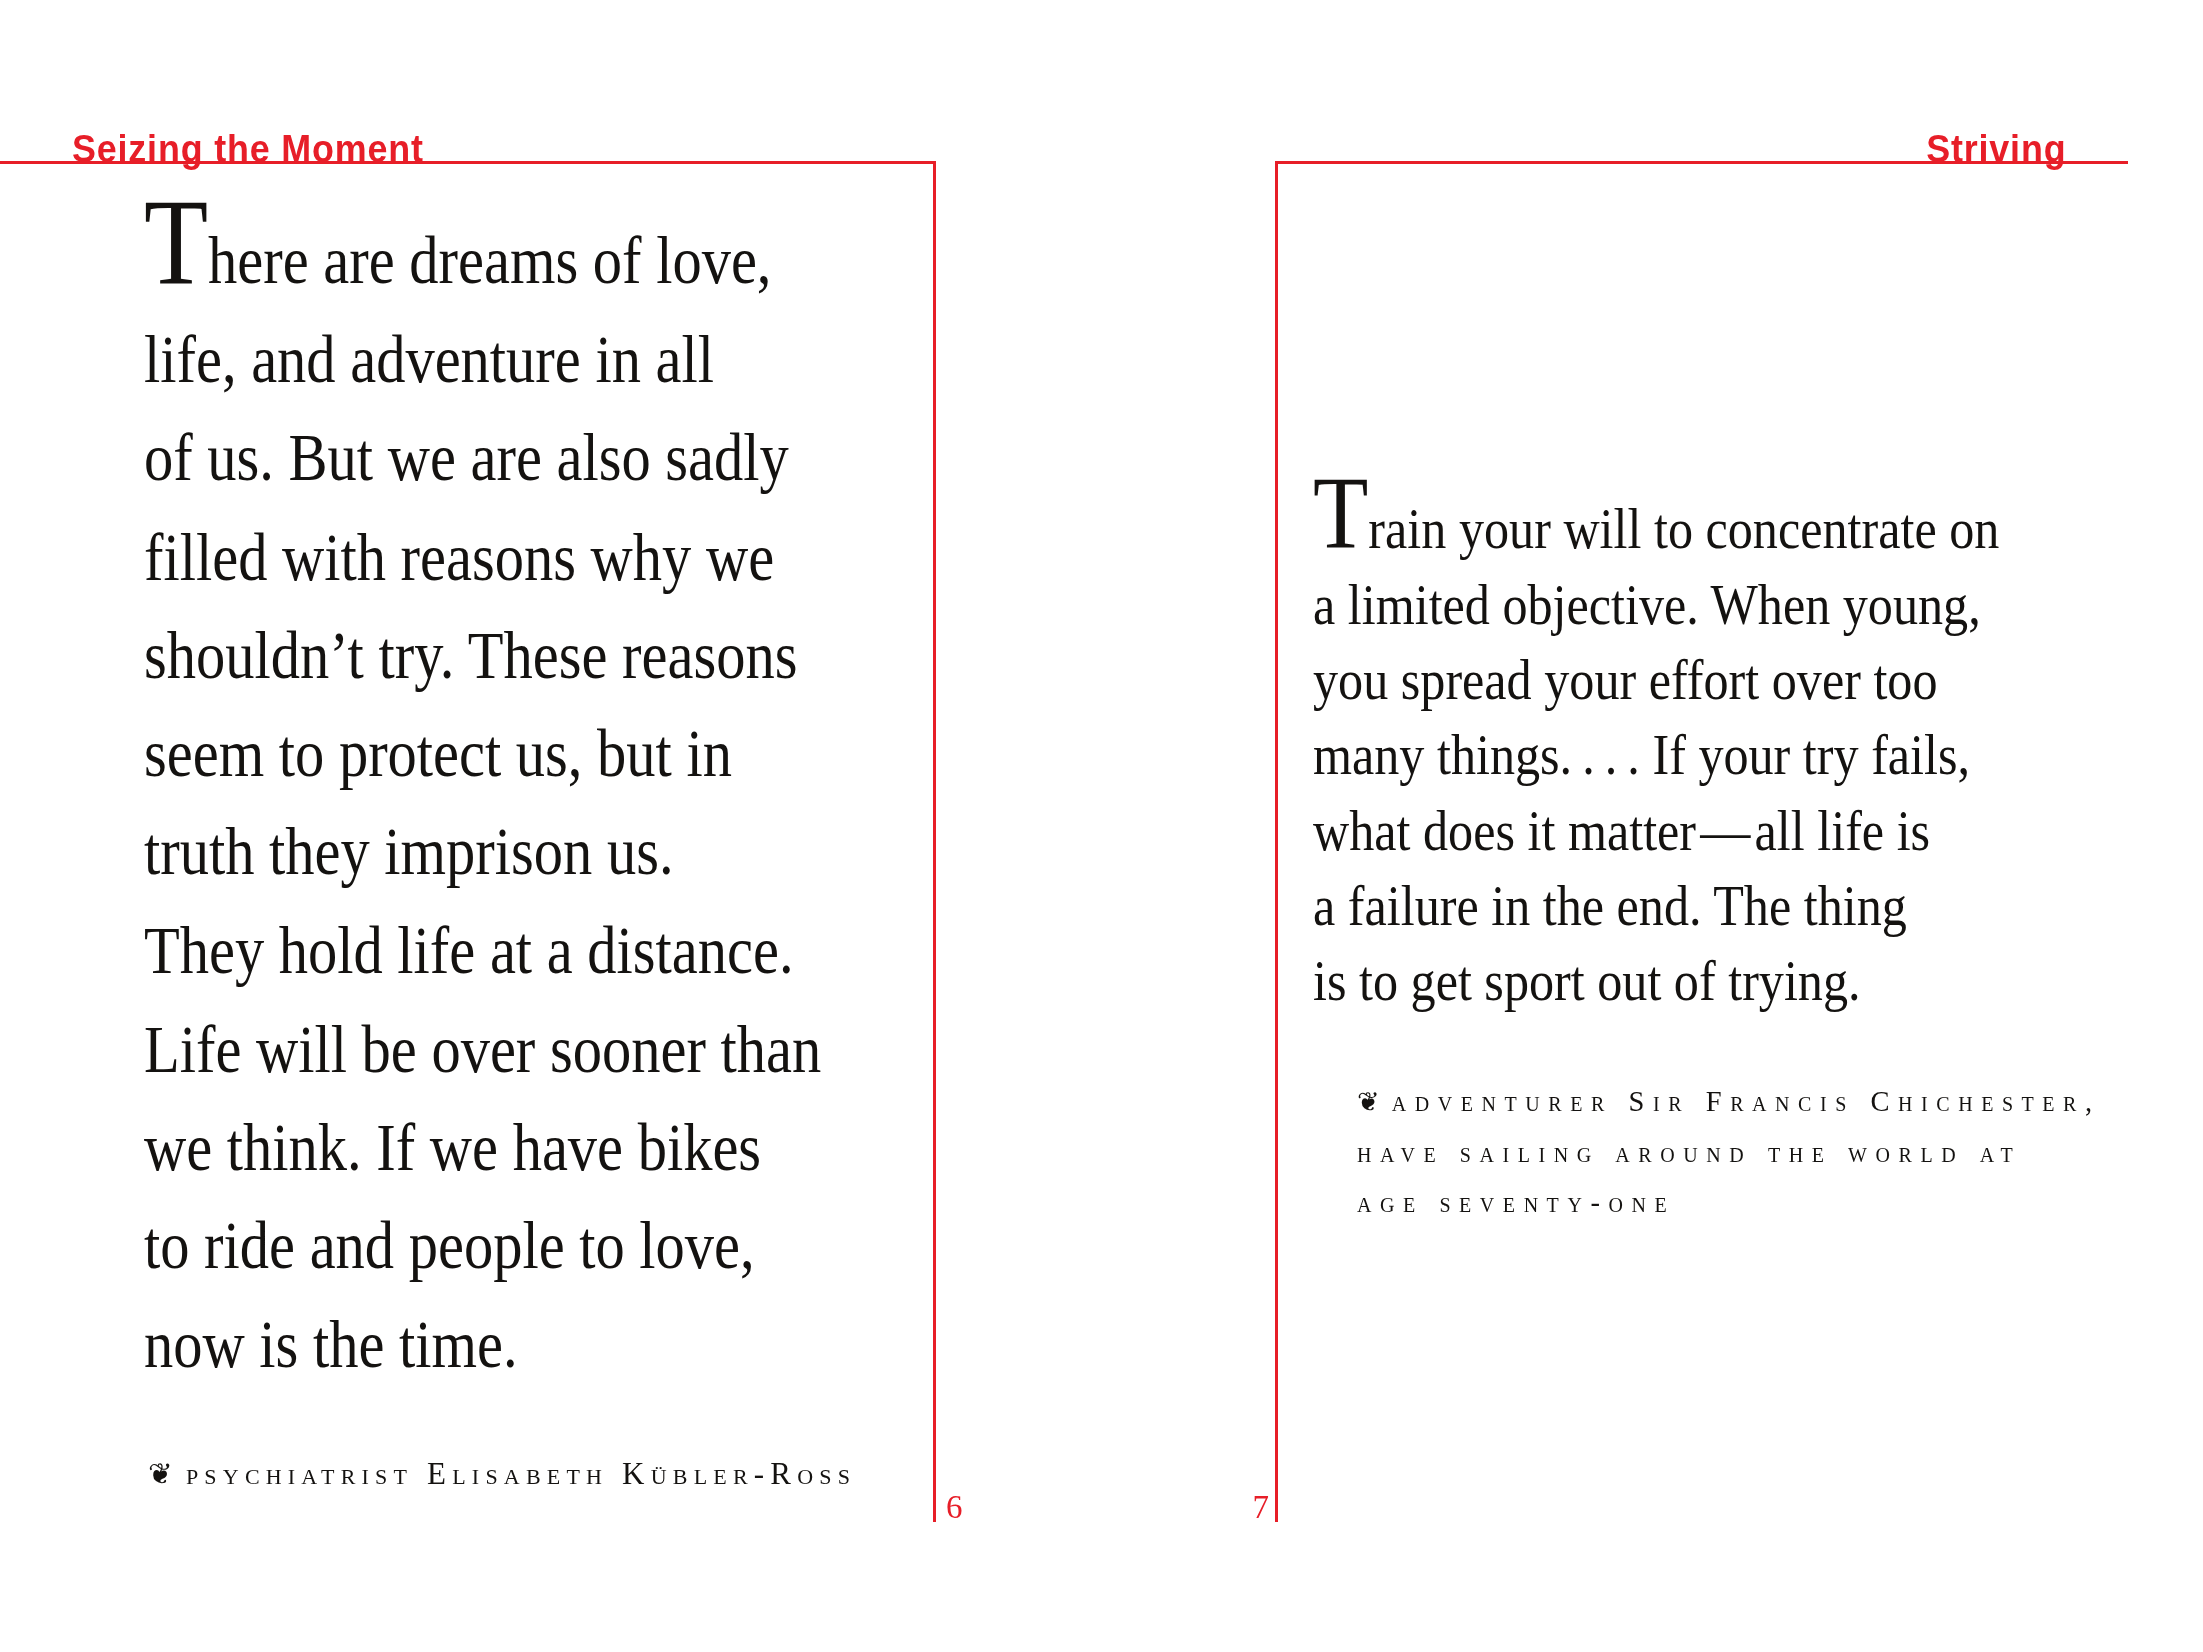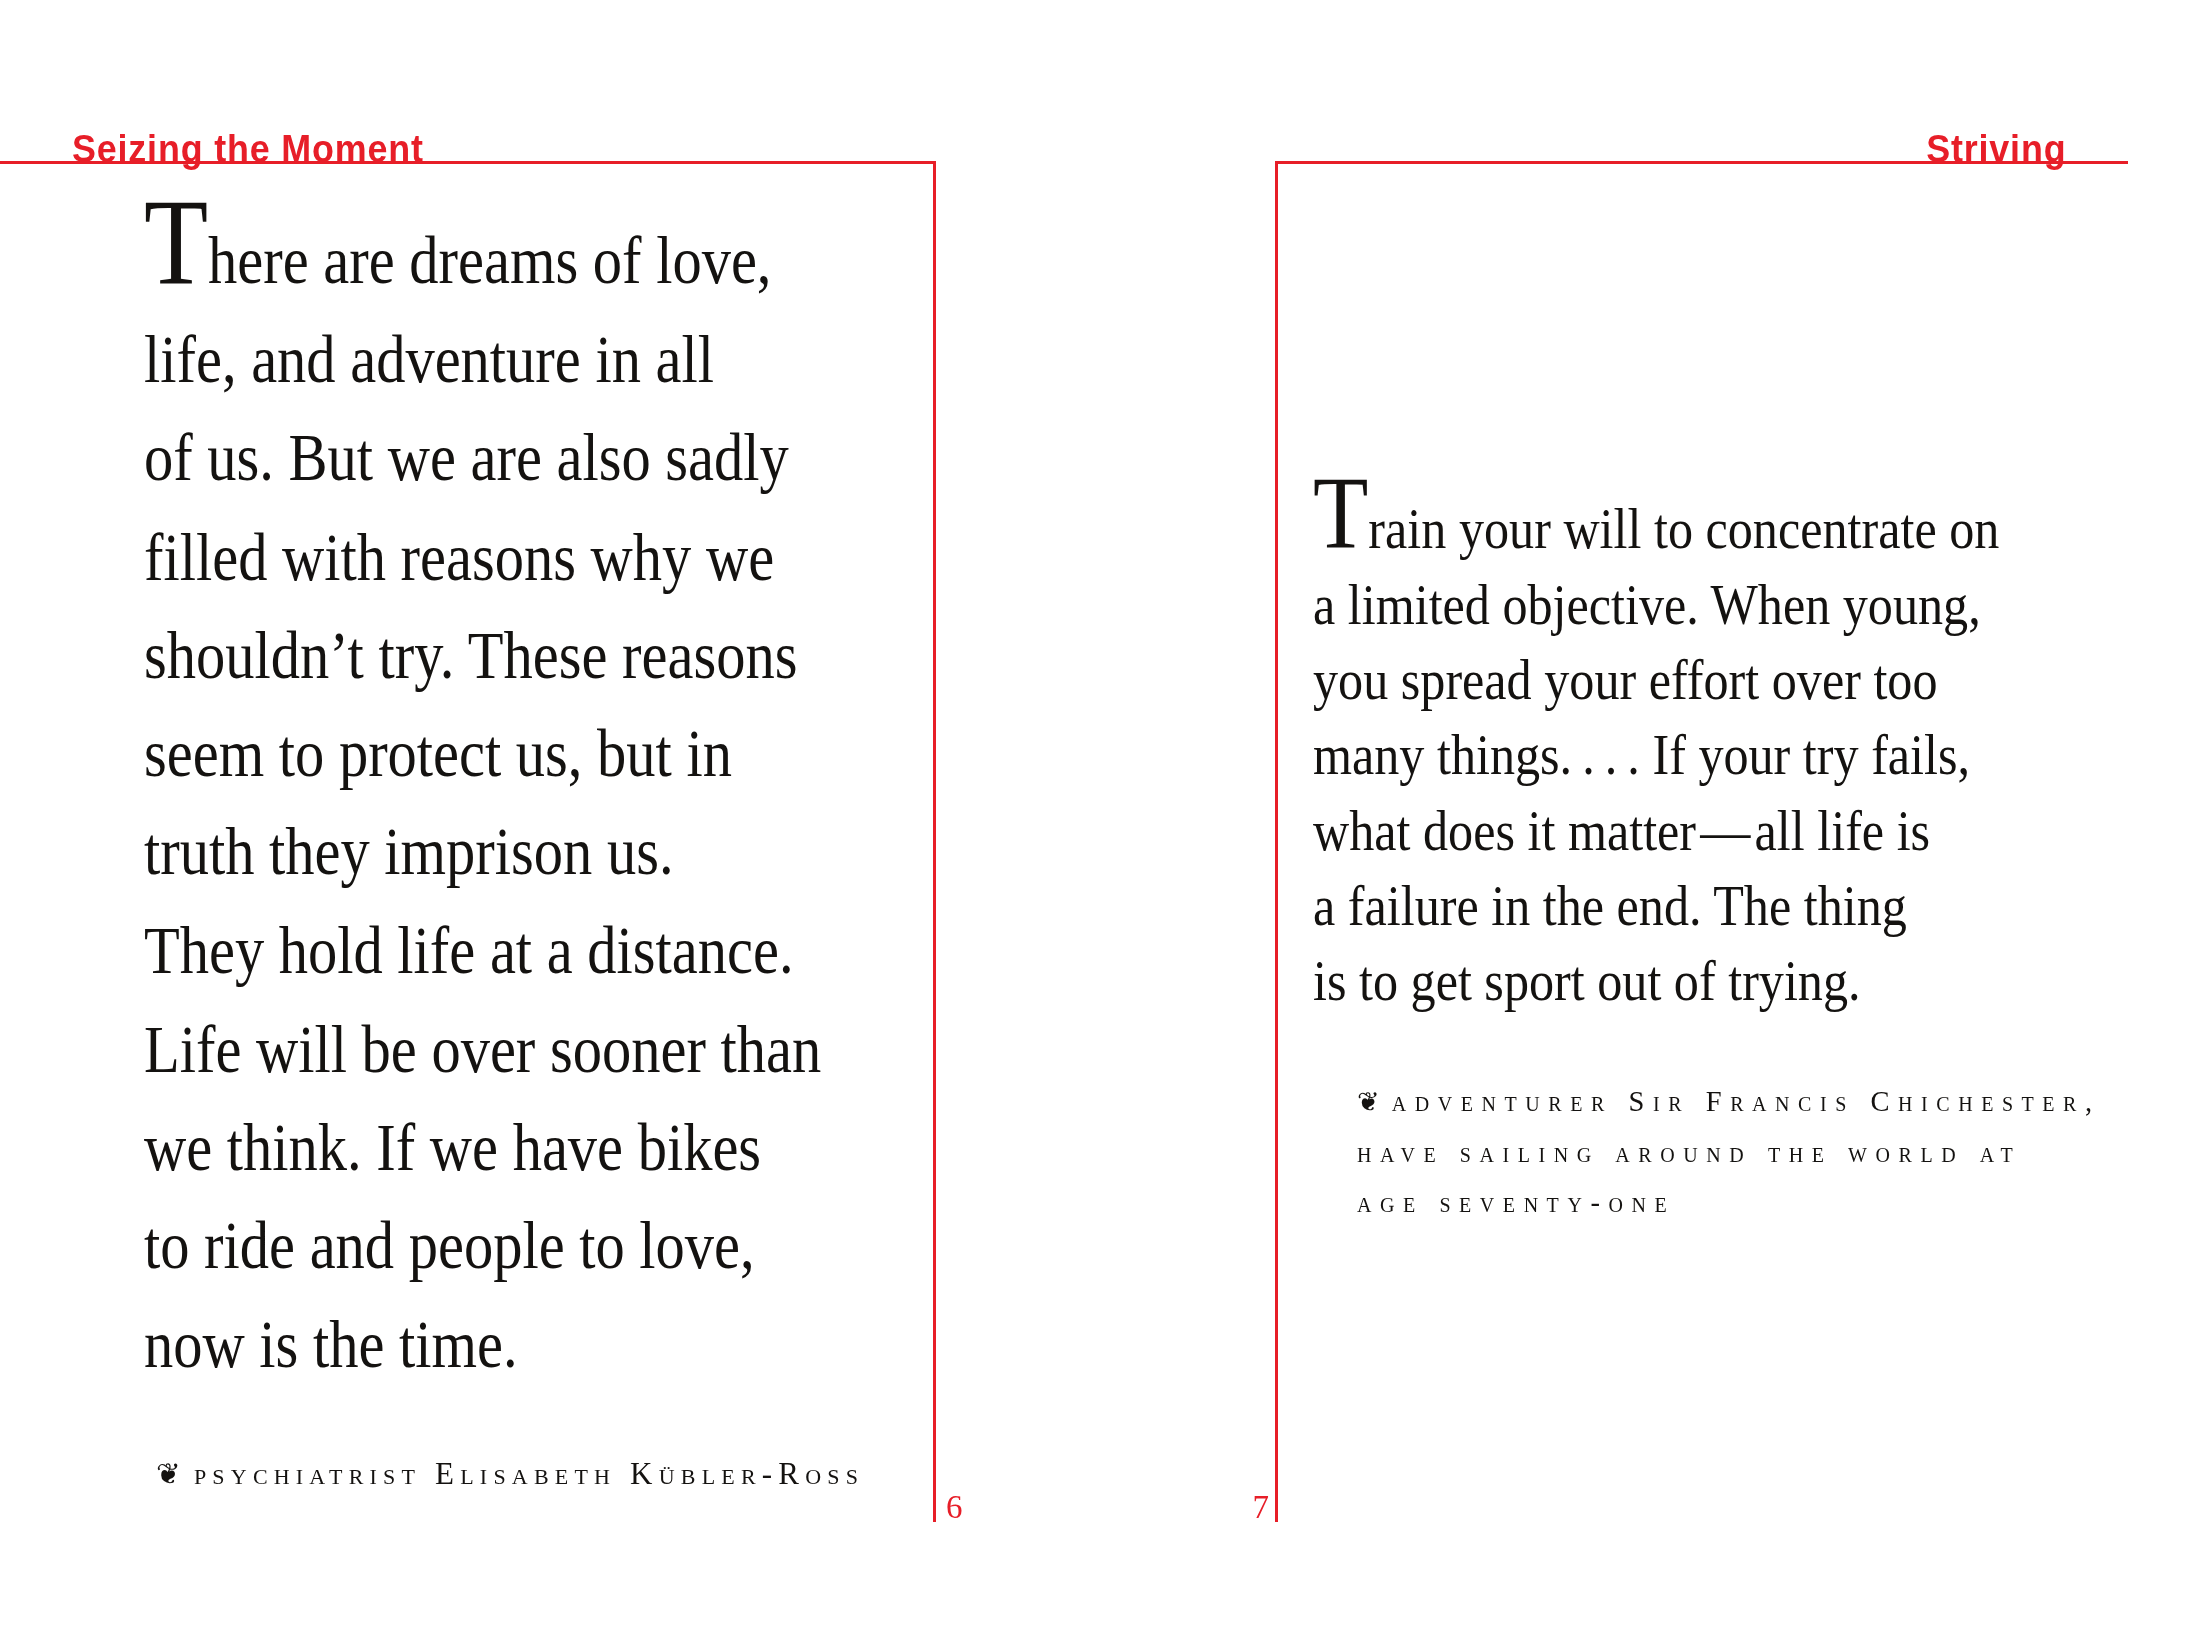--- a/index.html
+++ b/index.html
@@ -47,21 +47,21 @@
   .rq .dropcap { font-size: 103px; }
 
   
   .attr-line {
     position: absolute;
     font-variant: small-caps;
     line-height: 1;
     white-space: nowrap;
     color: #141210;
   }
-  .attr-left  { left: 156px;  font-size: 31px; letter-spacing: 0.20em; }
+  .attr-left  { left: 148px;  font-size: 31px; letter-spacing: 0.20em; }
   .attr-right { left: 1313px; font-size: 28.5px; letter-spacing: 0.30em; margin-left: 44px; }
   .fleuron {
     font-family: "DejaVu Sans", sans-serif;
     font-variant: normal;
     font-size: 0.95em;
     letter-spacing: normal;
     padding-right: 0.45em;
   }
 
   

